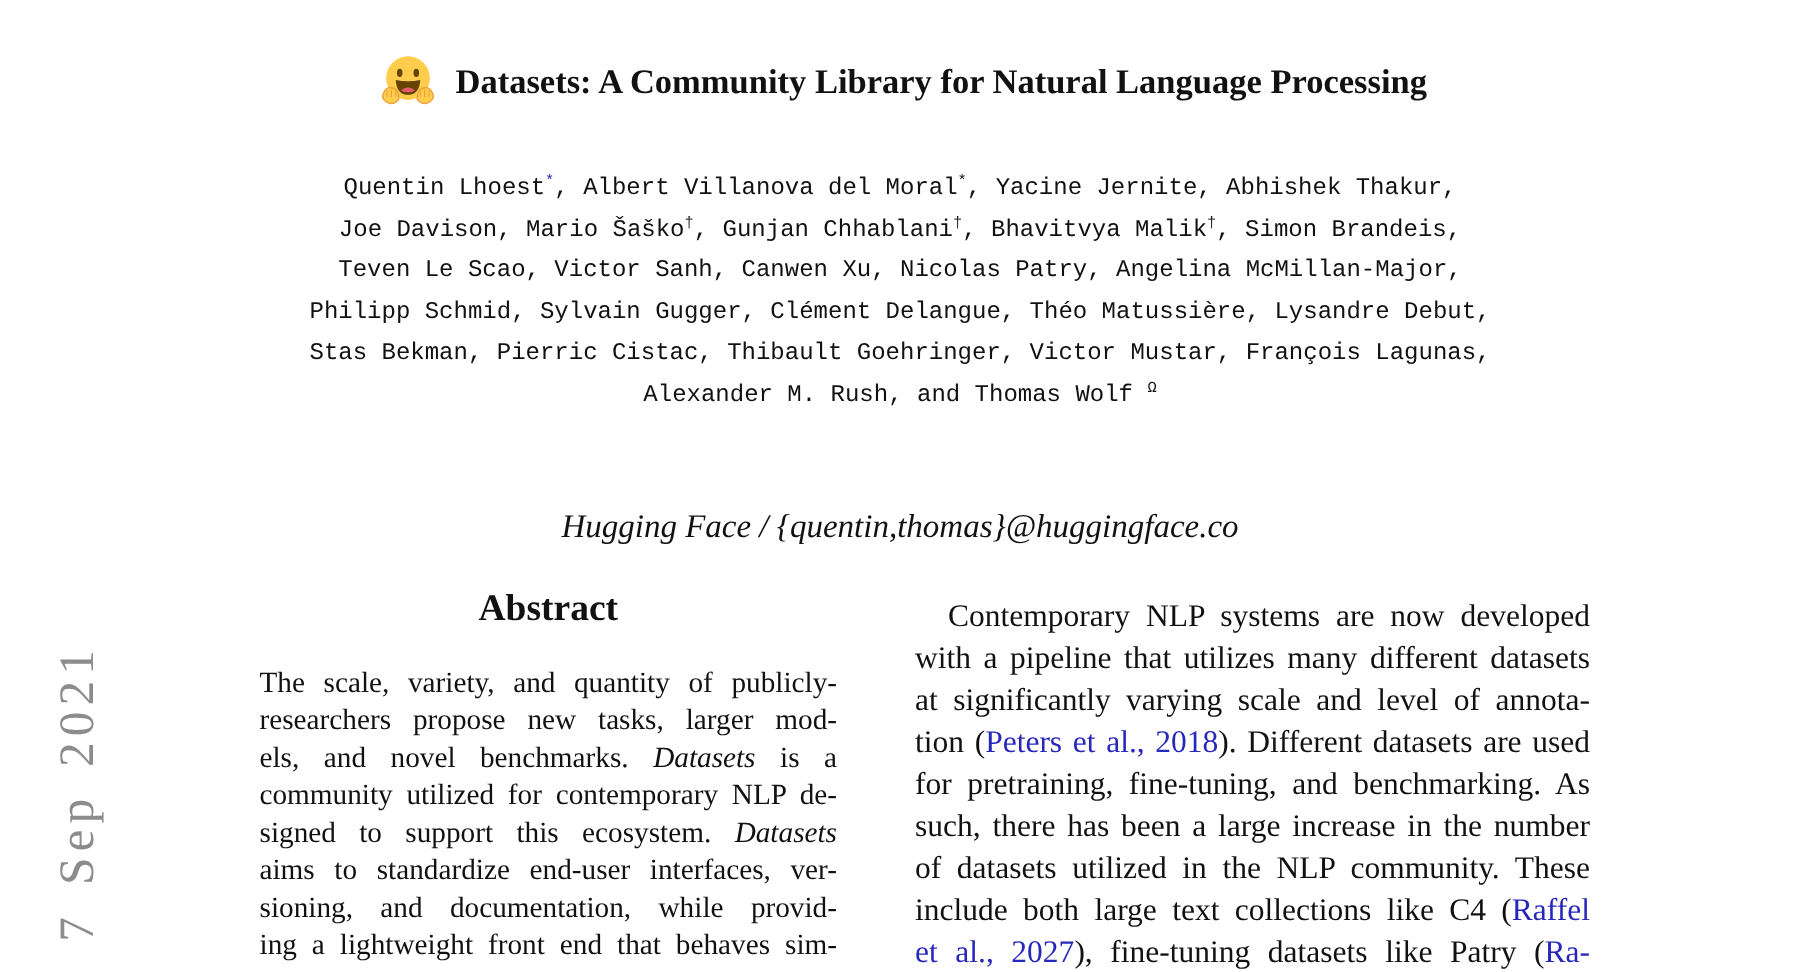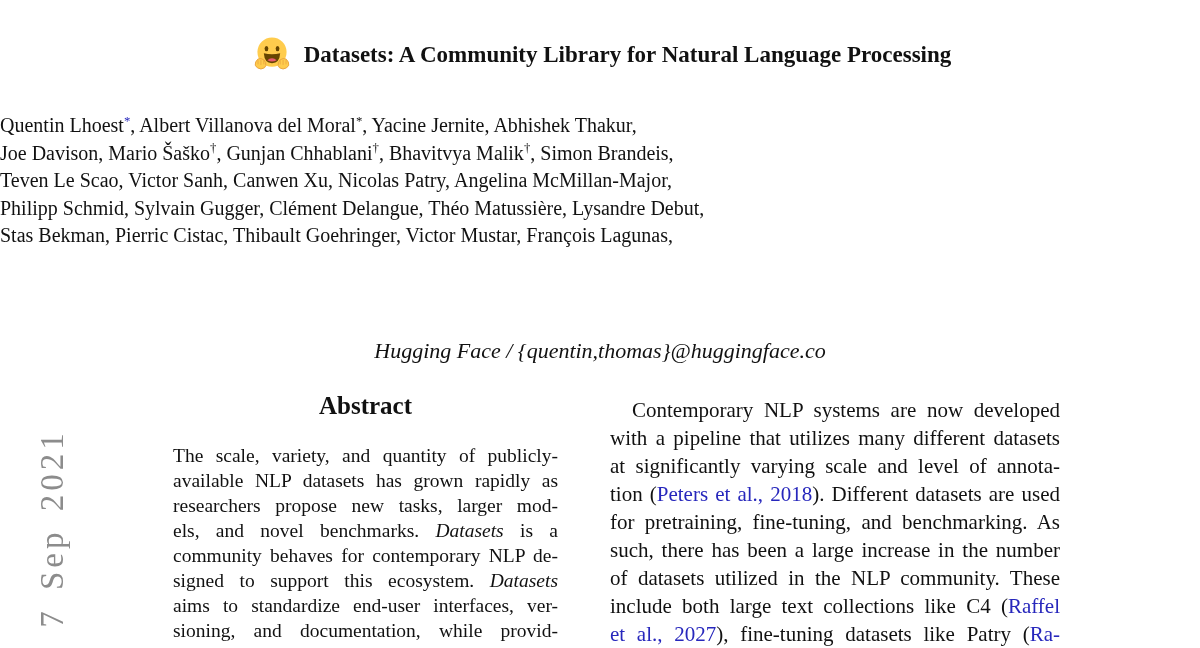--- a/index.html
+++ b/index.html
@@ -13,21 +13,21 @@
          letter-spacing:4px;word-spacing:5px;white-space:nowrap;text-align:left;}
 
   
   .titlebar{position:absolute;left:0;right:0;top:33px;display:flex;
             justify-content:center;align-items:center;gap:9px;}
   .title-text{font-size:23px;font-weight:bold;line-height:44px;white-space:nowrap;}
   .hf-emoji{width:46px;height:42px;flex:0 0 auto;}
 
   
   .authors{position:absolute;left:0;right:0;top:112px;}
-  .authors .line{font-size:20px;line-height:27.5px;white-space:nowrap;}
+  .authors .line{text-align:center;font-size:16px;line-height:27.5px;white-space:nowrap;font-family:Liberation Mono, monospace;}
 
   sup.marker{font-size:64%;position:relative;bottom:.55em;vertical-align:baseline;line-height:0;}
 
   
   .affil{position:absolute;left:0;right:0;top:338px;text-align:center;
          font-size:22px;line-height:26px;font-style:italic;}
 
   
   .abs-col{position:absolute;left:173px;top:392px;width:385px;}
   .abs-head{font-size:25px;font-weight:bold;text-align:center;line-height:28px;}
@@ -66,32 +66,32 @@
     </svg>
     <span class="title-text">Datasets: A Community Library for Natural Language Processing</span>
   </div>
 
   <div class="authors">
       <div class="line"><span>Quentin Lhoest</span><sup class="marker blue">*</sup><span>, Albert Villanova del Moral</span><sup class="marker">*</sup><span>, Yacine Jernite, Abhishek Thakur,</span></div>
       <div class="line"><span>Joe Davison, Mario Šaško</span><sup class="marker">†</sup><span>, Gunjan Chhablani</span><sup class="marker">†</sup><span>, Bhavitvya Malik</span><sup class="marker">†</sup><span>, Simon Brandeis,</span></div>
       <div class="line"><span>Teven Le Scao, Victor Sanh, Canwen Xu, Nicolas Patry, Angelina McMillan-Major,</span></div>
       <div class="line"><span>Philipp Schmid, Sylvain Gugger, Clément Delangue, Théo Matussière, Lysandre Debut,</span></div>
       <div class="line"><span>Stas Bekman, Pierric Cistac, Thibault Goehringer, Victor Mustar, François Lagunas,</span></div>
+      <div class="line"><span>Alexander M. Rush, and Thomas Wolf </span><sup class="marker">Ω</sup></div>
     </div>
 
   <div class="affil">Hugging Face / {quentin,thomas}@huggingface.co</div>
 
   <div class="abs-col">
     <div class="abs-head">Abstract</div>
     <div class="abs-body just">
         <div class="line"><span>The scale, variety, and quantity of publicly-</span></div>
-        <div class="line"><span>available NLP datasets has grown rapidly as</span></div>
         <div class="line"><span>researchers propose new tasks, larger mod-</span></div>
         <div class="line"><span>els, and novel benchmarks. </span><span class="it">Datasets</span><span> is a</span></div>
-        <div class="line"><span>community behaves for contemporary NLP de-</span></div>
+        <div class="line"><span>community utilized for contemporary NLP de-</span></div>
         <div class="line"><span>signed to support this ecosystem. </span><span class="it">Datasets</span></div>
         <div class="line"><span>aims to standardize end-user interfaces, ver-</span></div>
         <div class="line"><span>sioning, and documentation, while provid-</span></div>
         <div class="line"><span>ing a lightweight front end that behaves sim-</span></div>
       </div>
   </div>
 
   <div class="intro-col just">
       <div class="line ind"><span>Contemporary NLP systems are now developed</span></div>
       <div class="line"><span>with a pipeline that utilizes many different datasets</span></div>

